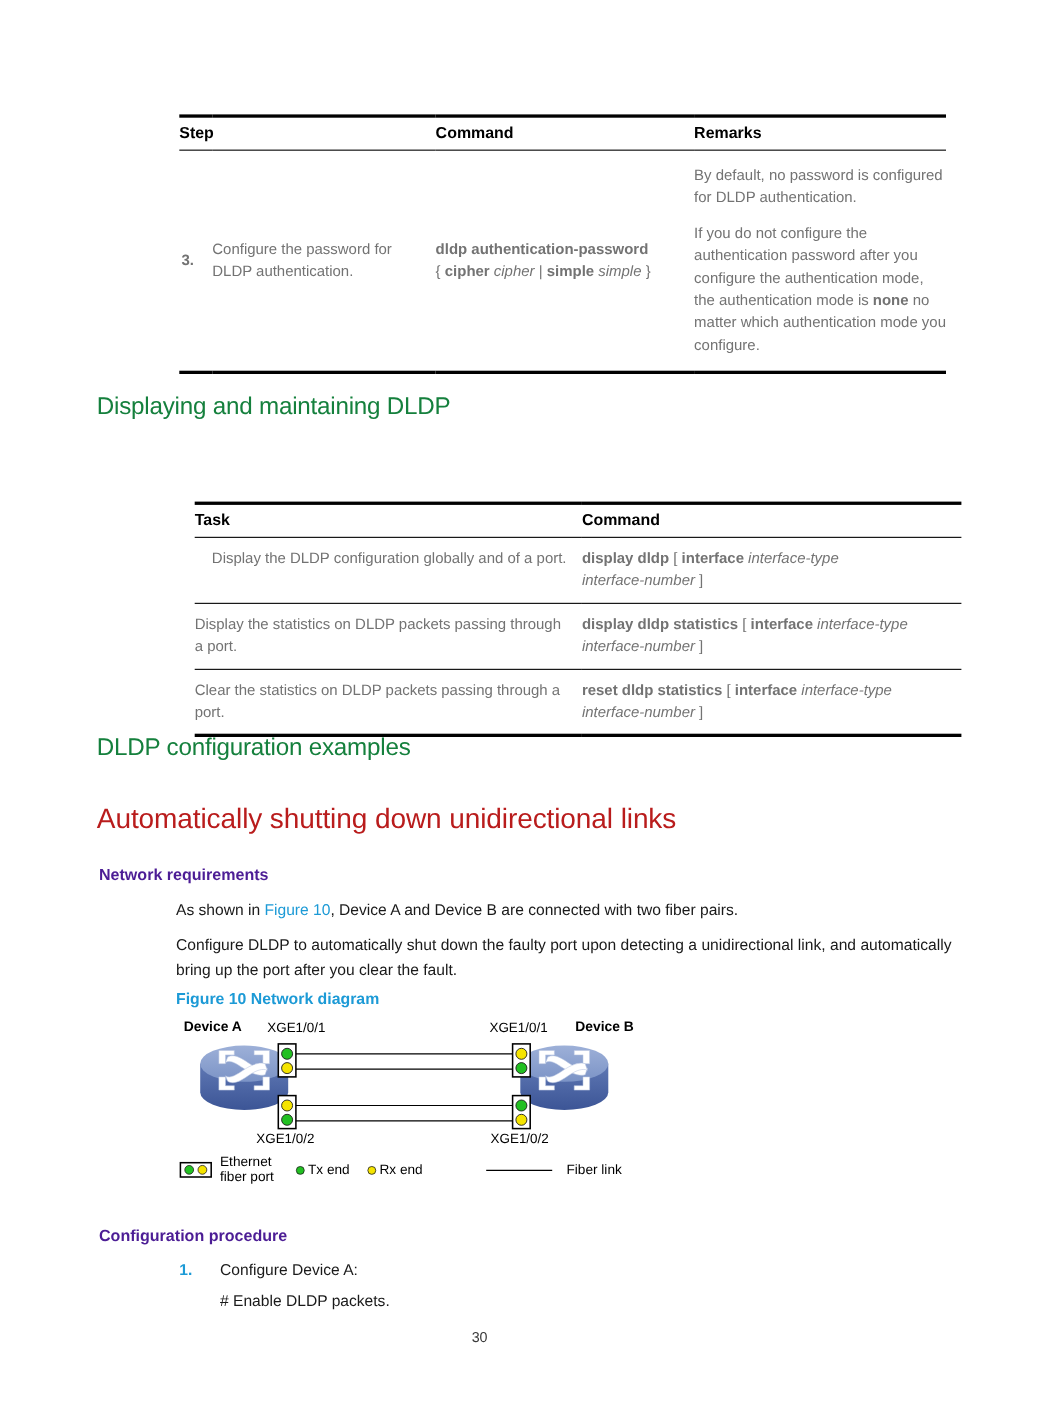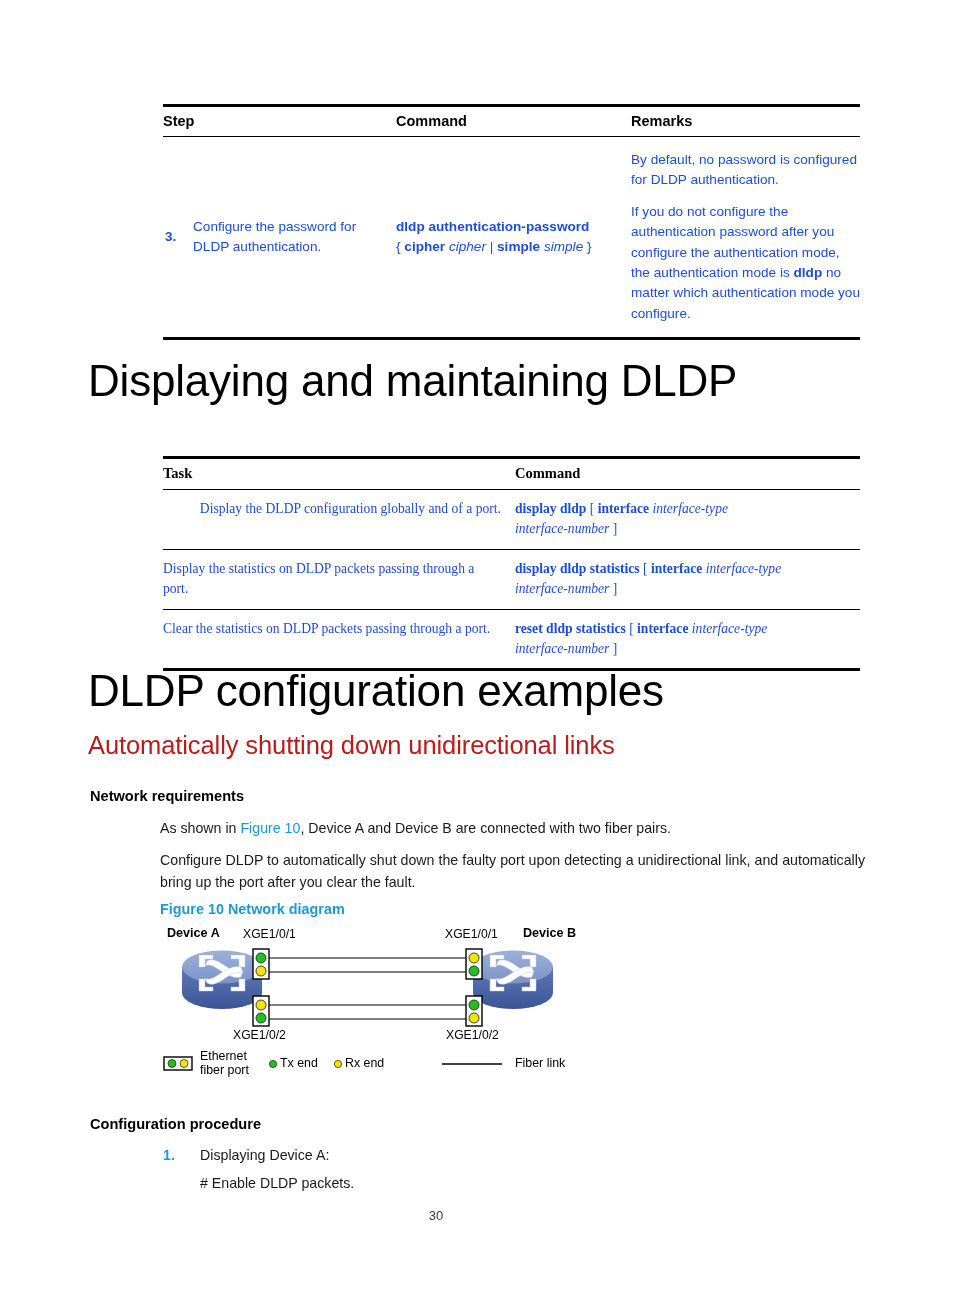--- a/index.html
+++ b/index.html
@@ -47,56 +47,56 @@
     border-bottom: 1.6px solid #000;
   }
   .doc-table .top-rule {
     border-top: 3.2px solid #000;
   }
   .doc-table td {
     font-size: 13.6px;
     line-height: 1.5;
     vertical-align: top;
     padding: 9px 0 9px 0;
-    color: #1d4ed8;
+    color: #737373;
   }
   .doc-table .bot-rule {
     border-bottom: 3.2px solid #000;
   }
   .doc-table .row-rule td {
     border-bottom: 1.1px solid #000;
   }
   .step-num {
     color: #1c9ad6;
     font-weight: bold;
     font-size: 13.6px;
   }
   .cmd { font-weight: bold; }
   .para-gap { height: 11px; }
 
   
   .h1 {
     position: absolute;
-    color: #000000;
-    font-size: 44px;
+    color: #15803d;
+    font-size: 22px;
     font-weight: normal;
     letter-spacing: -0.2px;
     white-space: nowrap;
   }
   .h2 {
     position: absolute;
     color: #b91c1c;
     font-size: 25.5px;
     font-weight: normal;
     letter-spacing: -0.1px;
     white-space: nowrap;
   }
   .h3 {
     position: absolute;
-    color: #000000;
+    color: #4c1d95;
     font-size: 14.6px;
     font-weight: bold;
     white-space: nowrap;
   }
   .figcap {
     position: absolute;
     color: #1c9ad6;
     font-size: 14.4px;
     font-weight: bold;
     white-space: nowrap;
@@ -169,30 +169,30 @@
         <td style="vertical-align:middle; padding-right:14px;">Configure the password for DLDP authentication.</td>
         <td style="vertical-align:middle; padding-right:14px;">
           <div class="cmd">dldp authentication-password</div>
           <div>
             <span>{ </span><span class="b">cipher</span><span> </span><span class="i">cipher</span><span> | </span><span class="b">simple</span><span> </span><span class="i">simple</span><span> }</span>
           </div>
         </td>
         <td style="padding-top:13px; padding-bottom:13px;">
           <div>By default, no password is configured for DLDP authentication.</div>
           <div class="para-gap"></div>
-          <div><span>If you do not configure the authentication password after you configure the authentication mode, the authentication mode is </span><span class="b">dldp</span><span> no matter which authentication mode you configure.</span></div>
+          <div><span>If you do not configure the authentication password after you configure the authentication mode, the authentication mode is </span><span class="b">none</span><span> no matter which authentication mode you configure.</span></div>
         </td>
       </tr>
     </tbody>
   </table>
 
   <div class="h1" style="left:88px; top:356px;">Displaying and maintaining DLDP</div>
 
 
-  <table class="doc-table" id="table-tasks" style="left:163px; top:456px; width:697px;font-family:Liberation Serif, serif;">
+  <table class="doc-table" id="table-tasks" style="left:177px; top:456px; width:697px;">
     <colgroup>
       <col style="width:352px">
       <col style="width:345px">
     </colgroup>
     <thead>
       <tr class="thead-row top-rule">
         <th>Task</th>
         <th>Command</th>
       </tr>
     </thead>
@@ -330,18 +330,18 @@
       <div>fiber port</div>
     </div>
     <div style="position:absolute; left:120px; top:8px; font-size:12.4px;">Tx end</div>
     <div style="position:absolute; left:185px; top:8px; font-size:12.4px;">Rx end</div>
     <div style="position:absolute; left:355px; top:8px; font-size:12.4px;text-align:right;">Fiber link</div>
   </div>
 
   <div class="h3" style="left:90px; top:1116px;text-align:right;">Configuration procedure</div>
 
   <div class="ol-num" style="left:163px; top:1147px;">1.</div>
-  <div class="ol-item" style="left:200px; top:1147px;">Displaying Device A:</div>
+  <div class="ol-item" style="left:200px; top:1147px;">Configure Device A:</div>
   <div class="ol-item" style="left:200px; top:1175px;"># Enable DLDP packets.</div>
 
   <div class="page-num">30</div>
 
 </div>
 
 </body></html>

